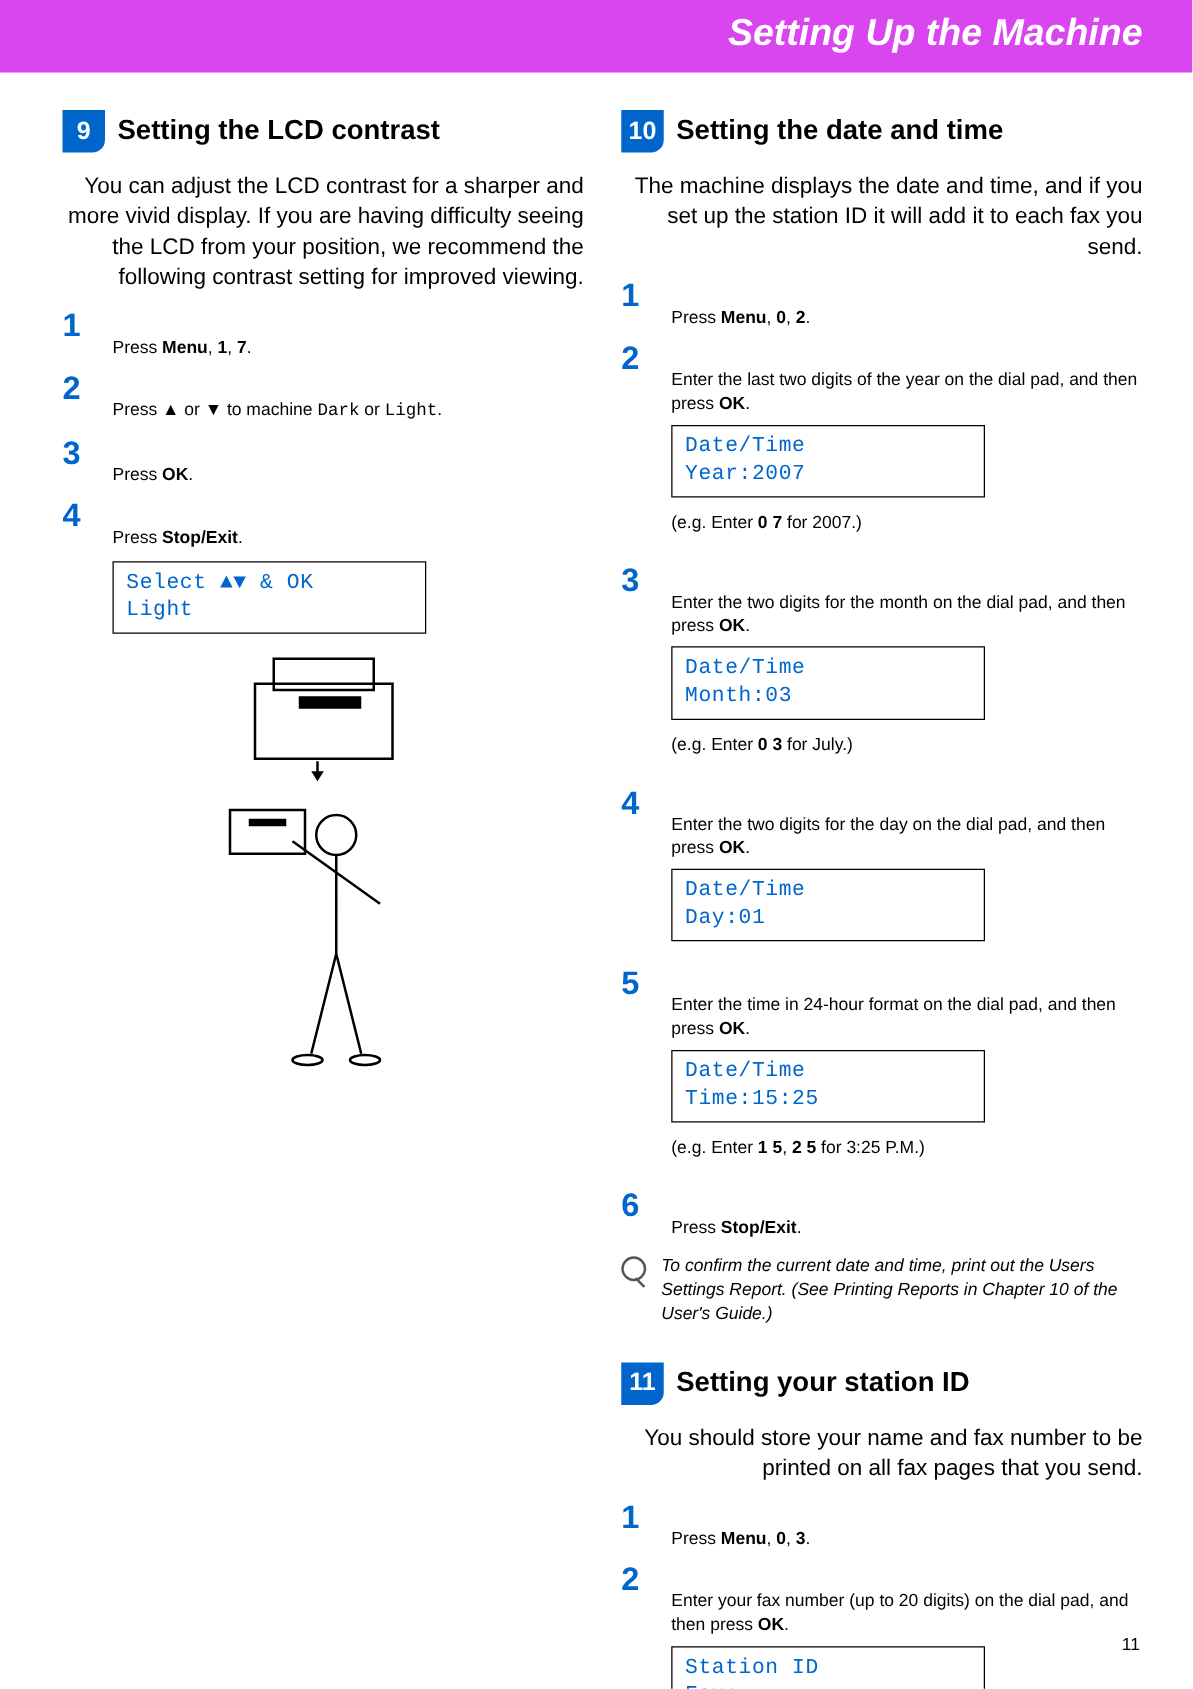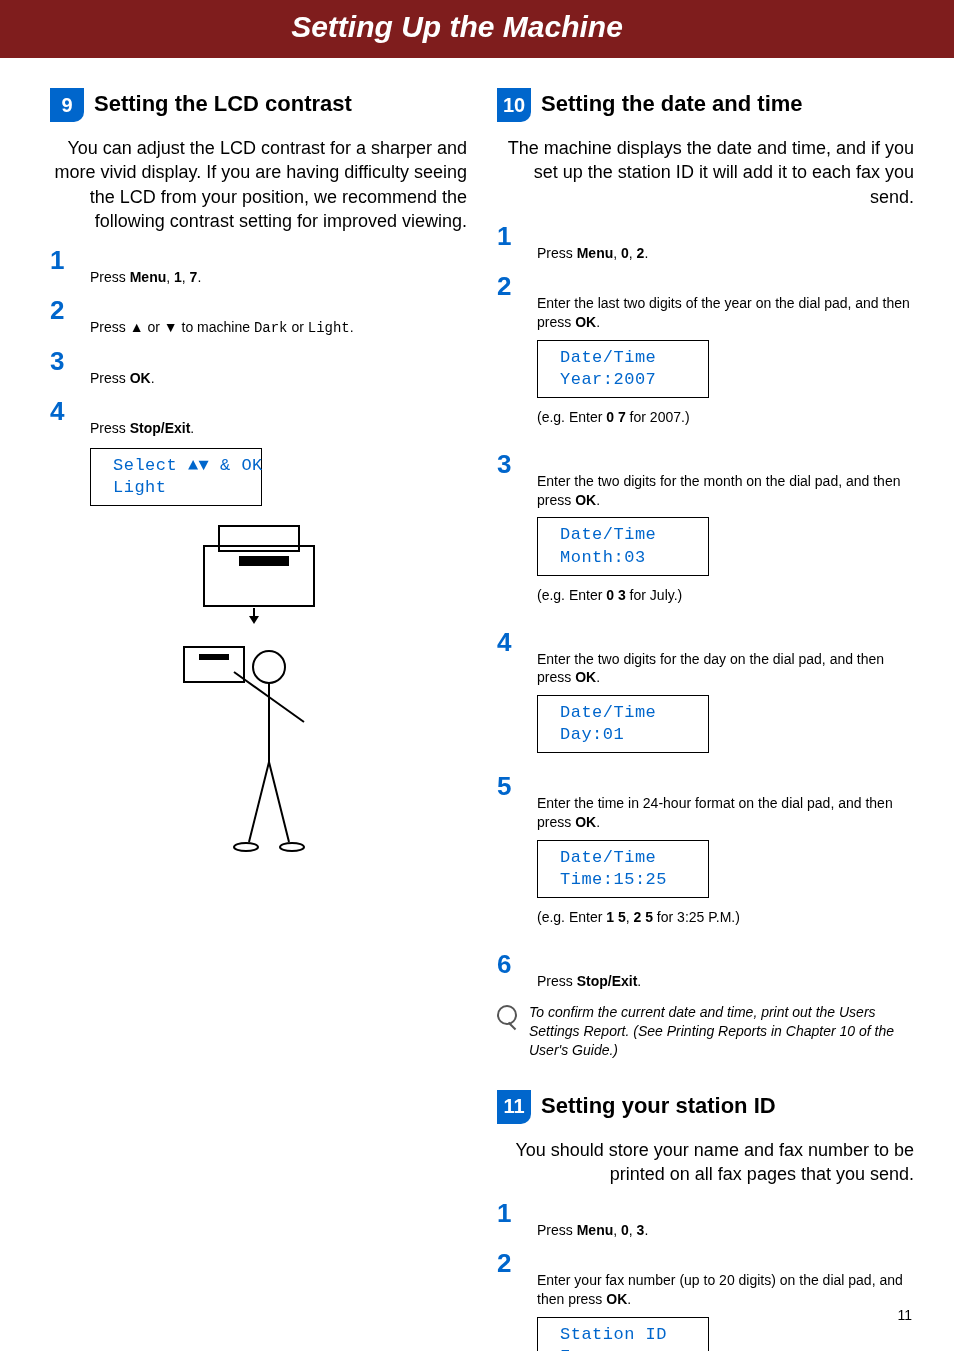--- a/index.html
+++ b/index.html
@@ -6,23 +6,23 @@
   body {
     font-family: Arial, Helvetica, sans-serif;
     font-size: 14px;
     width: 954px;
     height: 1351px;
     background: #fff;
     position: relative;
     color: #000;
   }
   .header-banner {
-    background: #7f1d1d;
+    background: #d946ef;
     color: #fff;
-    text-align: center;
+    text-align: right;
     padding: 10px 40px 14px 0;
     font-size: 30px;
     font-weight: bold;
     font-style: italic;
   }
   .columns {
     display: flex;
     padding: 30px 40px 0 50px;
     gap: 30px;
   }
@@ -52,26 +52,26 @@
     width: 26px;
     flex-shrink: 0;
     line-height: 1;
     font-family: Arial Black, Arial, sans-serif;
   }
   .step-body { flex: 1; font-size: 14px; line-height: 1.35; padding-top: 5px; margin-top: 16px; }
   .step-body b { font-weight: bold; }
   .mono { font-family: "Courier New", monospace; }
   .lcd {
     border: 1px solid #000;
-    padding: 6px 22px;
+    padding: 6px 10px;
     font-family: "Courier New", monospace;
     color: #0066cc;
     font-size: 17px;
     line-height: 1.3;
-    width: 172px;
+    width: 251px;
     margin: 8px 0 10px 0;
     white-space: pre;
     letter-spacing: 0.5px;
   }
   .lcd-indent { margin-left: 40px; }
   .eg { font-size: 14px; margin-bottom: 14px; }
   .note-row { display: flex; gap: 12px; margin-top: 12px; align-items: flex-start; }
   .note-icon {
     width: 20px; height: 20px; flex-shrink: 0;
     border: 2px solid #555; border-radius: 50%;

